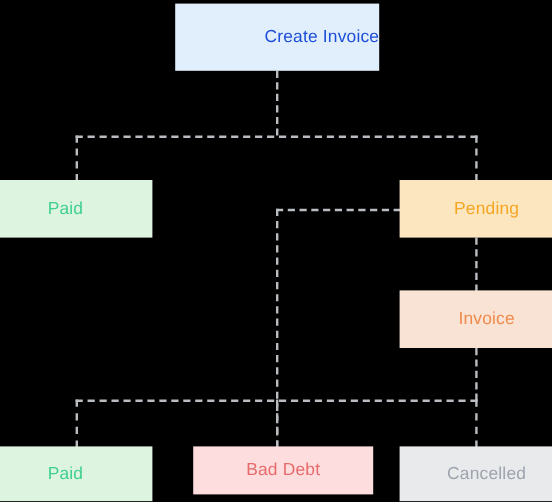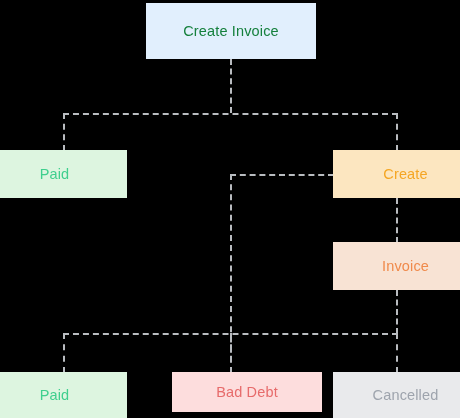--- a/index.html
+++ b/index.html
@@ -50,34 +50,34 @@
     <div class="edge v" style="left: 63px; top: 113px; height: 38px; border-left-color: rgb(185, 188, 192);"></div>
     <div class="edge v" style="left: 396px; top: 113px; height: 38px; border-left-color: rgb(185, 188, 192);"></div>
     <div class="edge h" style="left: 230px; top: 174px; width: 104px; border-top-color: rgb(185, 188, 192);"></div>
     <div class="edge v" style="left: 230px; top: 174px; height: 199px; border-left-color: rgb(185, 188, 192);"></div>
     <div class="edge v" style="left: 396px; top: 198px; height: 45px; border-left-color: rgb(185, 188, 192);"></div>
     <div class="edge v" style="left: 396px; top: 290px; height: 44px; border-left-color: rgb(185, 188, 192);"></div>
     <div class="edge h" style="left: 63px; top: 333px; width: 335px; border-top-color: rgb(185, 188, 192);"></div>
     <div class="edge v" style="left: 63px; top: 333px; height: 40px; border-left-color: rgb(185, 188, 192);"></div>
     <div class="edge v" style="left: 230px; top: 333px; height: 40px; border-left-color: rgb(185, 188, 192);"></div>
     <div class="edge v" style="left: 396px; top: 333px; height: 40px; border-left-color: rgb(185, 188, 192);"></div>
-    <div class="node" style="left: 146px; top: 3px; width: 170px; height: 56px; background: rgb(225, 239, 253); color: #15803d;">
+    <div class="node" style="left: 146px; top: 3px; width: 170px; height: 56px; background: rgb(225, 239, 253); color: #1d4ed8; justify-content: flex-end;">
       <span>Create Invoice</span>
     </div>
     <div class="node" style="left: -18px; top: 150px; width: 145px; height: 48px; background: rgb(221, 245, 224); color: rgb(63, 207, 142);">
       <span>Paid</span>
     </div>
     <div class="node" style="left: 333px; top: 150px; width: 145px; height: 48px; background: rgb(252, 230, 192); color: rgb(245, 166, 35);">
-      <span>Create</span>
+      <span>Pending</span>
     </div>
     <div class="node" style="left: 333px; top: 242px; width: 145px; height: 48px; background: rgb(248, 227, 212); color: rgb(240, 138, 75);">
       <span>Invoice</span>
     </div>
     <div class="node" style="left: -18px; top: 372px; width: 145px; height: 46px; background: rgb(221, 245, 224); color: rgb(63, 207, 142);">
       <span>Paid</span>
     </div>
-    <div class="node" style="left: 172px; top: 372px; width: 150px; height: 40px; background: rgb(253, 221, 221); color: rgb(231, 107, 107);">
+    <div class="node" style="left: 161px; top: 372px; width: 150px; height: 40px; background: rgb(253, 221, 221); color: rgb(231, 107, 107);">
       <span>Bad Debt</span>
     </div>
     <div class="node" style="left: 333px; top: 372px; width: 145px; height: 46px; background: rgb(233, 234, 236); color: rgb(158, 164, 173);">
       <span>Cancelled</span>
     </div>
   </div>
 
 </body></html>

